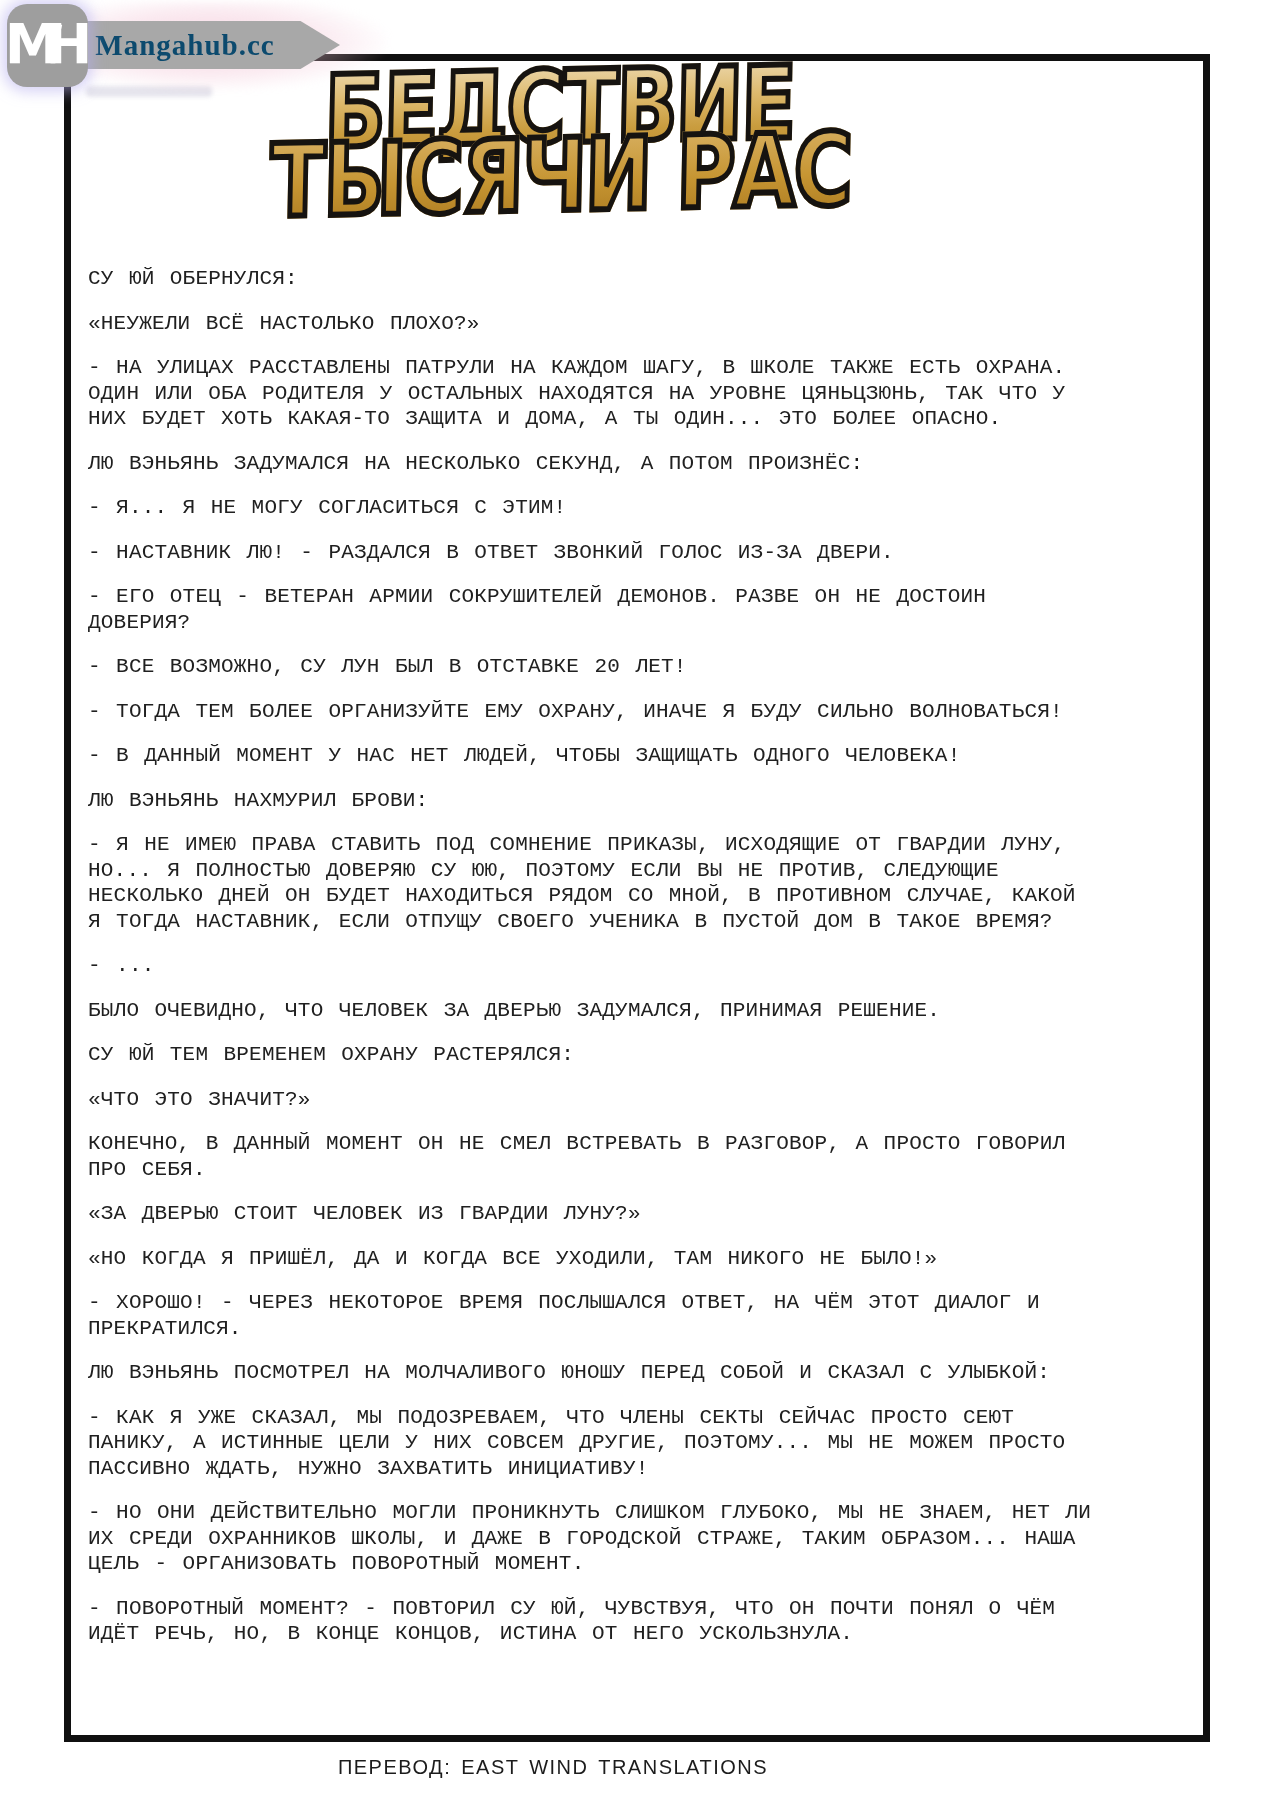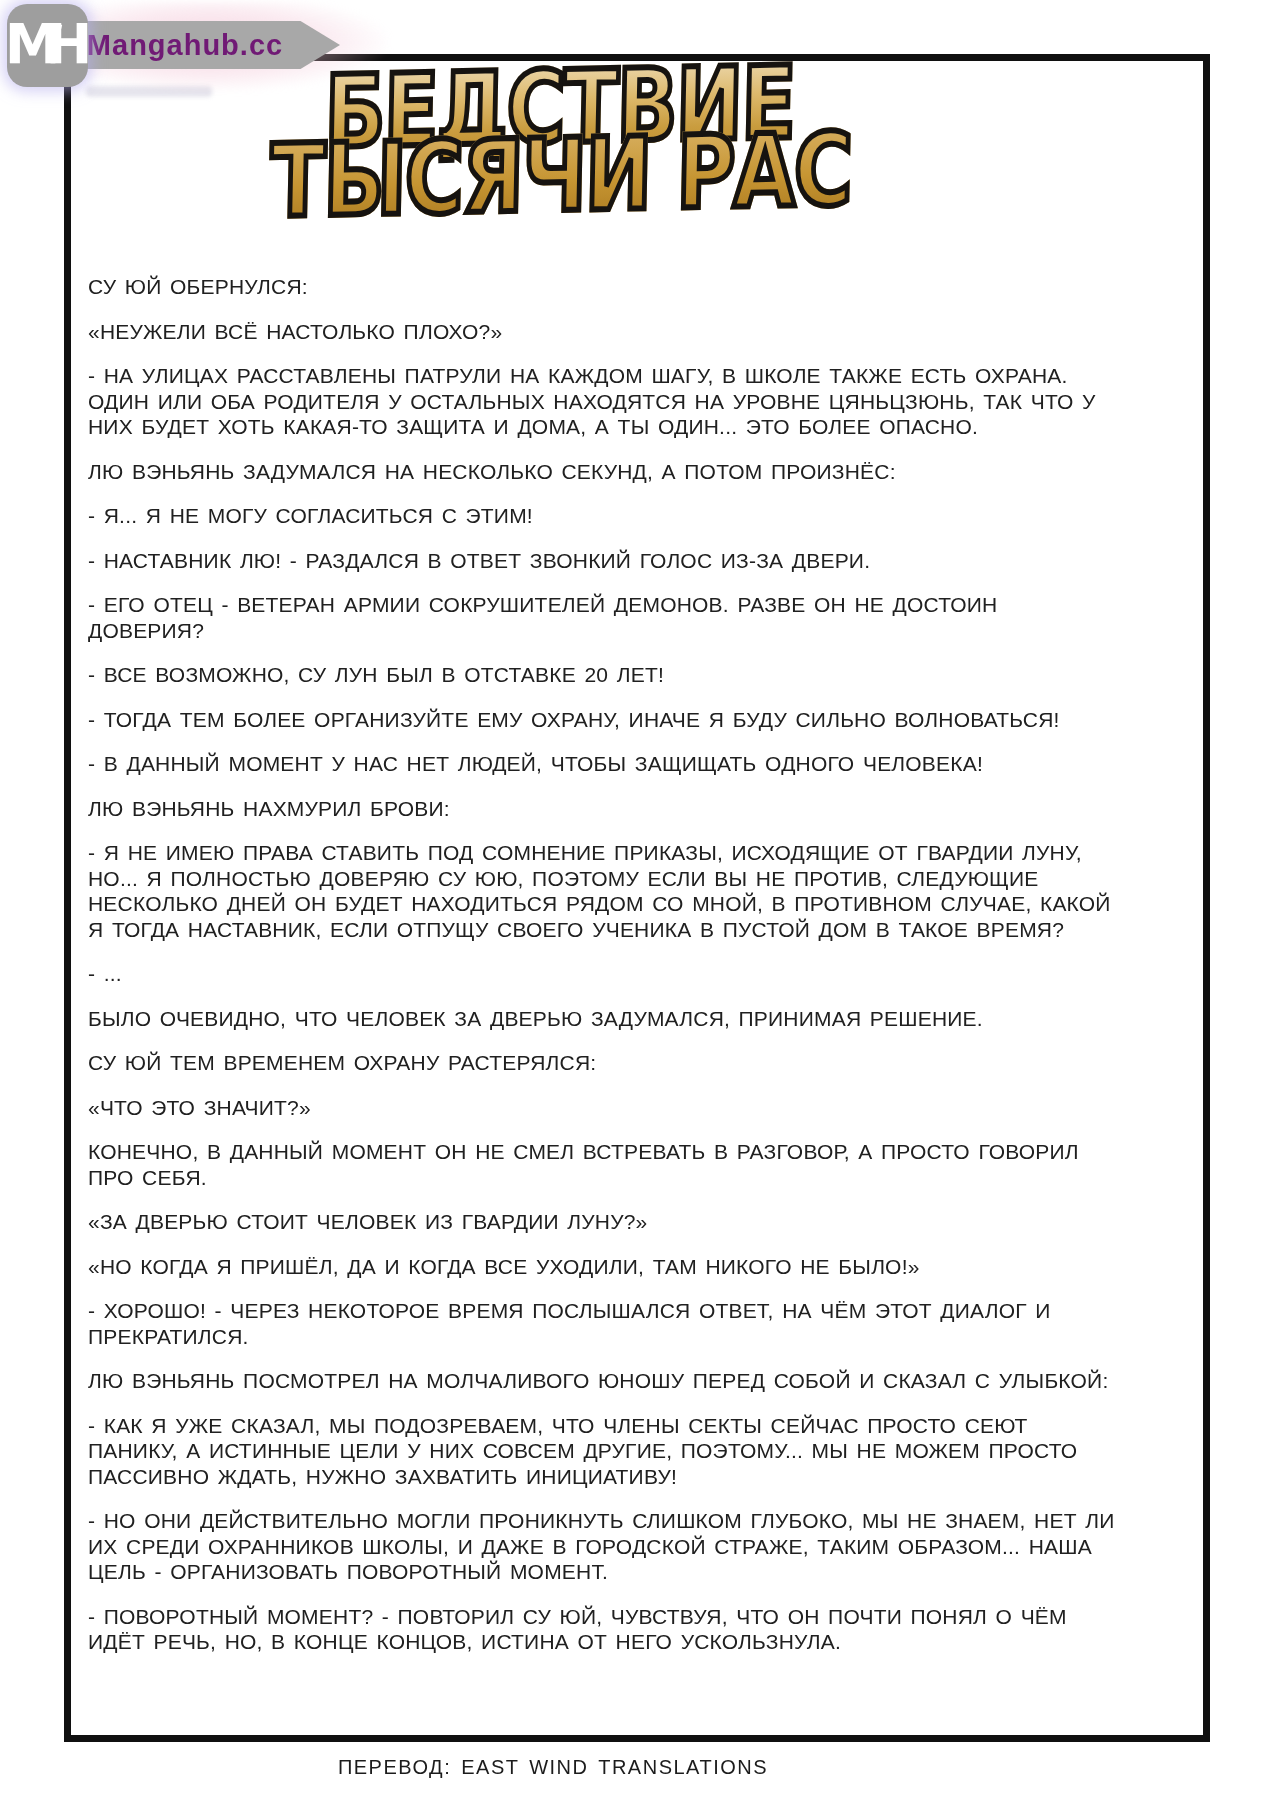--- a/index.html
+++ b/index.html
@@ -29,22 +29,22 @@
   }
   .banner-glow{
     position:absolute;
     left:30px;top:2px;
     width:360px;height:90px;
     background:radial-gradient(ellipse at 50% 45%,rgba(243,198,215,0.75) 0%,rgba(243,198,215,0.35) 45%,rgba(243,198,215,0) 72%);
     filter:blur(3px);
     z-index:2;
   }
   .logo-banner .site-name{
-    font-family:Liberation Sans, sans-serif;
-    font-size:29px;font-weight:bold;color:#701a75;
+    font-family:Liberation Serif, serif;
+    font-size:29px;font-weight:bold;color:#0c4a6e;
     letter-spacing:1px;
     padding-right:28px;
   }
   .logo-square{
     position:absolute;
     left:7px;top:4px;
     width:81px;height:83px;
     background:#9e9e9e;
     border-radius:20px;
     box-shadow:0 0 14px 5px rgba(183,174,238,0.55);
@@ -111,26 +111,26 @@
   .title-line.l1{top:58px;}
   .title-line.l2{top:126px;}
   
   .text-col{
     position:absolute;
     left:88px;top:262px;
     width:1122px;
     z-index:2;
   }
   .para{
-    font-family:Liberation Sans, sans-serif;
+    font-family:Liberation Mono, monospace;
     font-size:21px;line-height:25.5px;
     letter-spacing:0.2px;word-spacing:2.5px;
     color:#202020;
     white-space:pre;
-    margin:12px 0 19px 0;
+    margin:4px 0 19px 0;
     font-stretch:condensed;
   }
   
   .footer-credit{
     position:absolute;
     left:0;top:1756px;width:1106px;
     text-align:center;
     font-family:Liberation Sans, sans-serif;
     font-size:20px;letter-spacing:1.5px;word-spacing:3px;
     color:#1c1c1c;

